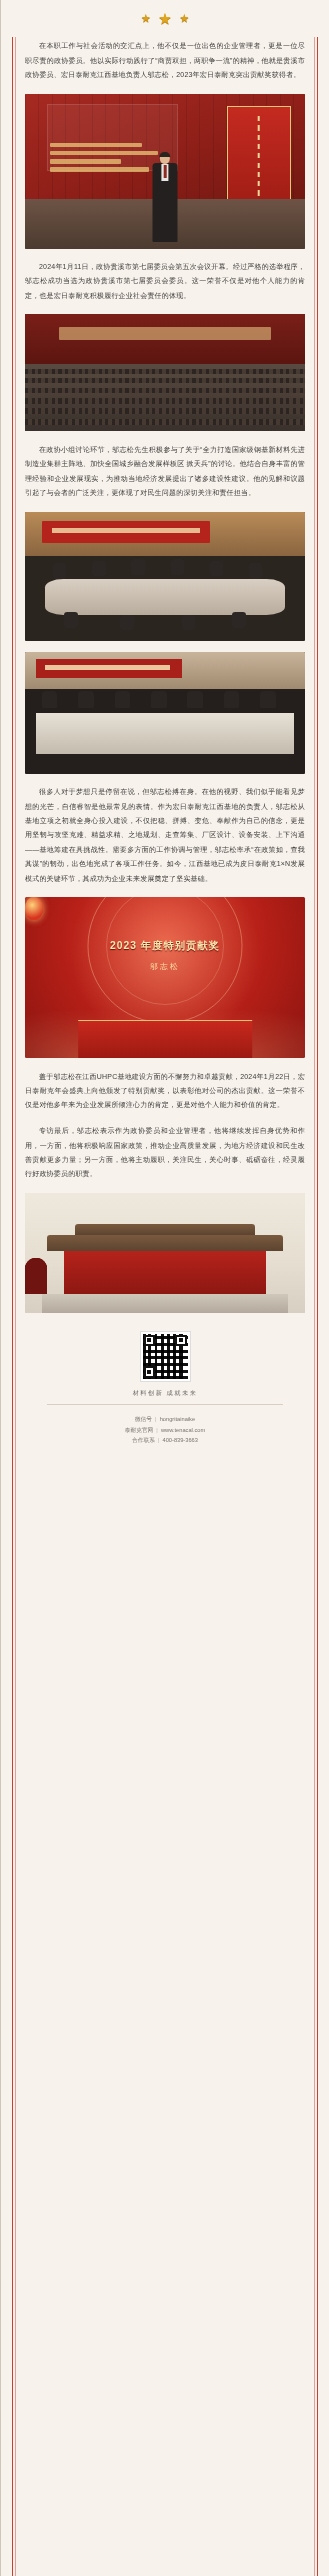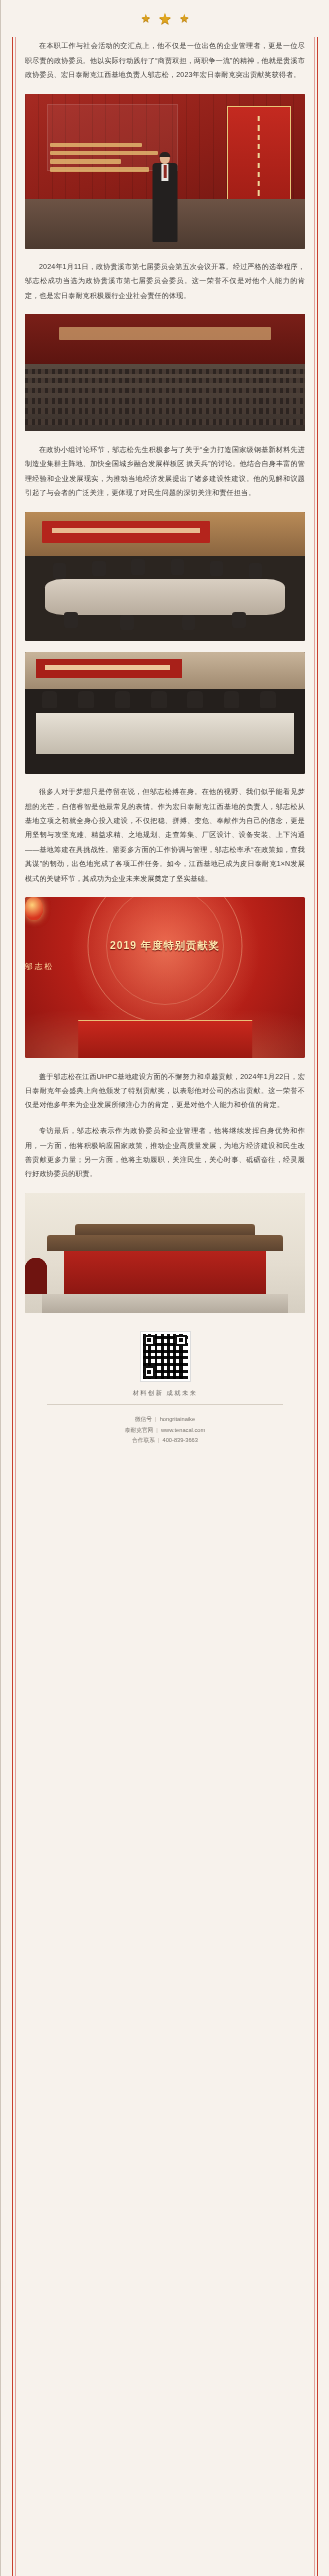--- a/index.html
+++ b/index.html
@@ -268,21 +268,21 @@
   }
   .award .title{
     position:absolute; left:0; right:0; top:26%;
     text-align:center;
     font-size:10.3px; font-weight:bold; letter-spacing:1px;
     color:#ffe9b0;
     text-shadow:0 0.5px 1px rgba(90,10,6,.9);
   }
   .award .sub{
     position:absolute; left:0; right:0; top:40%;
-    text-align:left;
+    text-align:center;
     font-size:7.7px; letter-spacing:2.1px;
     color:#ffe2a6;
   }
   .award .lantern{
     position:absolute; width:17.5px; height:23px; border-radius:50%;
     background: radial-gradient(circle at 40% 35%, #ffd27a, #d8351f 70%);
     box-shadow:0 0 7.2px rgba(255,190,110,.5);
   }
   .award .lantern:nth-of-type(1){ left:8%; top:10%; }
   .award .lantern:nth-of-type(2){ right:10%; top:16%; width:13.4px; height:17.5px; }
@@ -480,21 +480,21 @@
     <p class="para">很多人对于梦想只是停留在说，但邬志松搏在身。在他的视野、我们似乎能看见梦想的光芒，自信睿智是他最常见的表情。作为宏日泰耐克江西基地的负责人，邬志松从基地立项之初就全身心投入建设，不仅把稳、拼搏、变危、奉献作为自己的信念，更是用坚韧与攻坚克难、精益求精、之地规划、走查筹集、厂区设计、设备安装、上下沟通——基地筹建在具挑战性。需要多方面的工作协调与管理，邬志松率承“在政策如，查我其谋”的韧劲，出色地完成了各项工作任务。如今，江西基地已成为皮日泰耐克1×N发展模式的关键环节，其成功为企业未来发展奠定了坚实基础。</p>
 
     <div class="award">
       <div class="glow"></div>
       <div class="ring"></div>
       <div class="ring2"></div>
       <div class="lantern"></div>
       <div class="lantern"></div>
       <div class="cloud"></div>
       <div class="gate"></div>
-      <div class="title">2019 年度特别贡献奖</div>
+      <div class="title">2023 年度特别贡献奖</div>
       <div class="sub">邬志松</div>
     </div>
 
     <p class="para">盖于邬志松在江西UHPC基地建设方面的不懈努力和卓越贡献，2024年1月22日，宏日泰耐克年会盛典上向他颁发了特别贡献奖，以表彰他对公司的杰出贡献。这一荣誉不仅是对他多年来为企业发展所倾注心力的肯定，更是对他个人能力和价值的肯定。</p>
     <p class="para">专访最后，邬志松表示作为政协委员和企业管理者，他将继续发挥自身优势和作用，一方面，他将积极响应国家政策，推动企业高质量发展，为地方经济建设和民生改善贡献更多力量；另一方面，他将主动履职，关注民生，关心时事、砥砺奋往，经灵履行好政协委员的职责。</p>
 
     <div class="photo ph5">
       <div class="sky"></div>
       <div class="roof2"></div>
       <div class="roof"></div>

